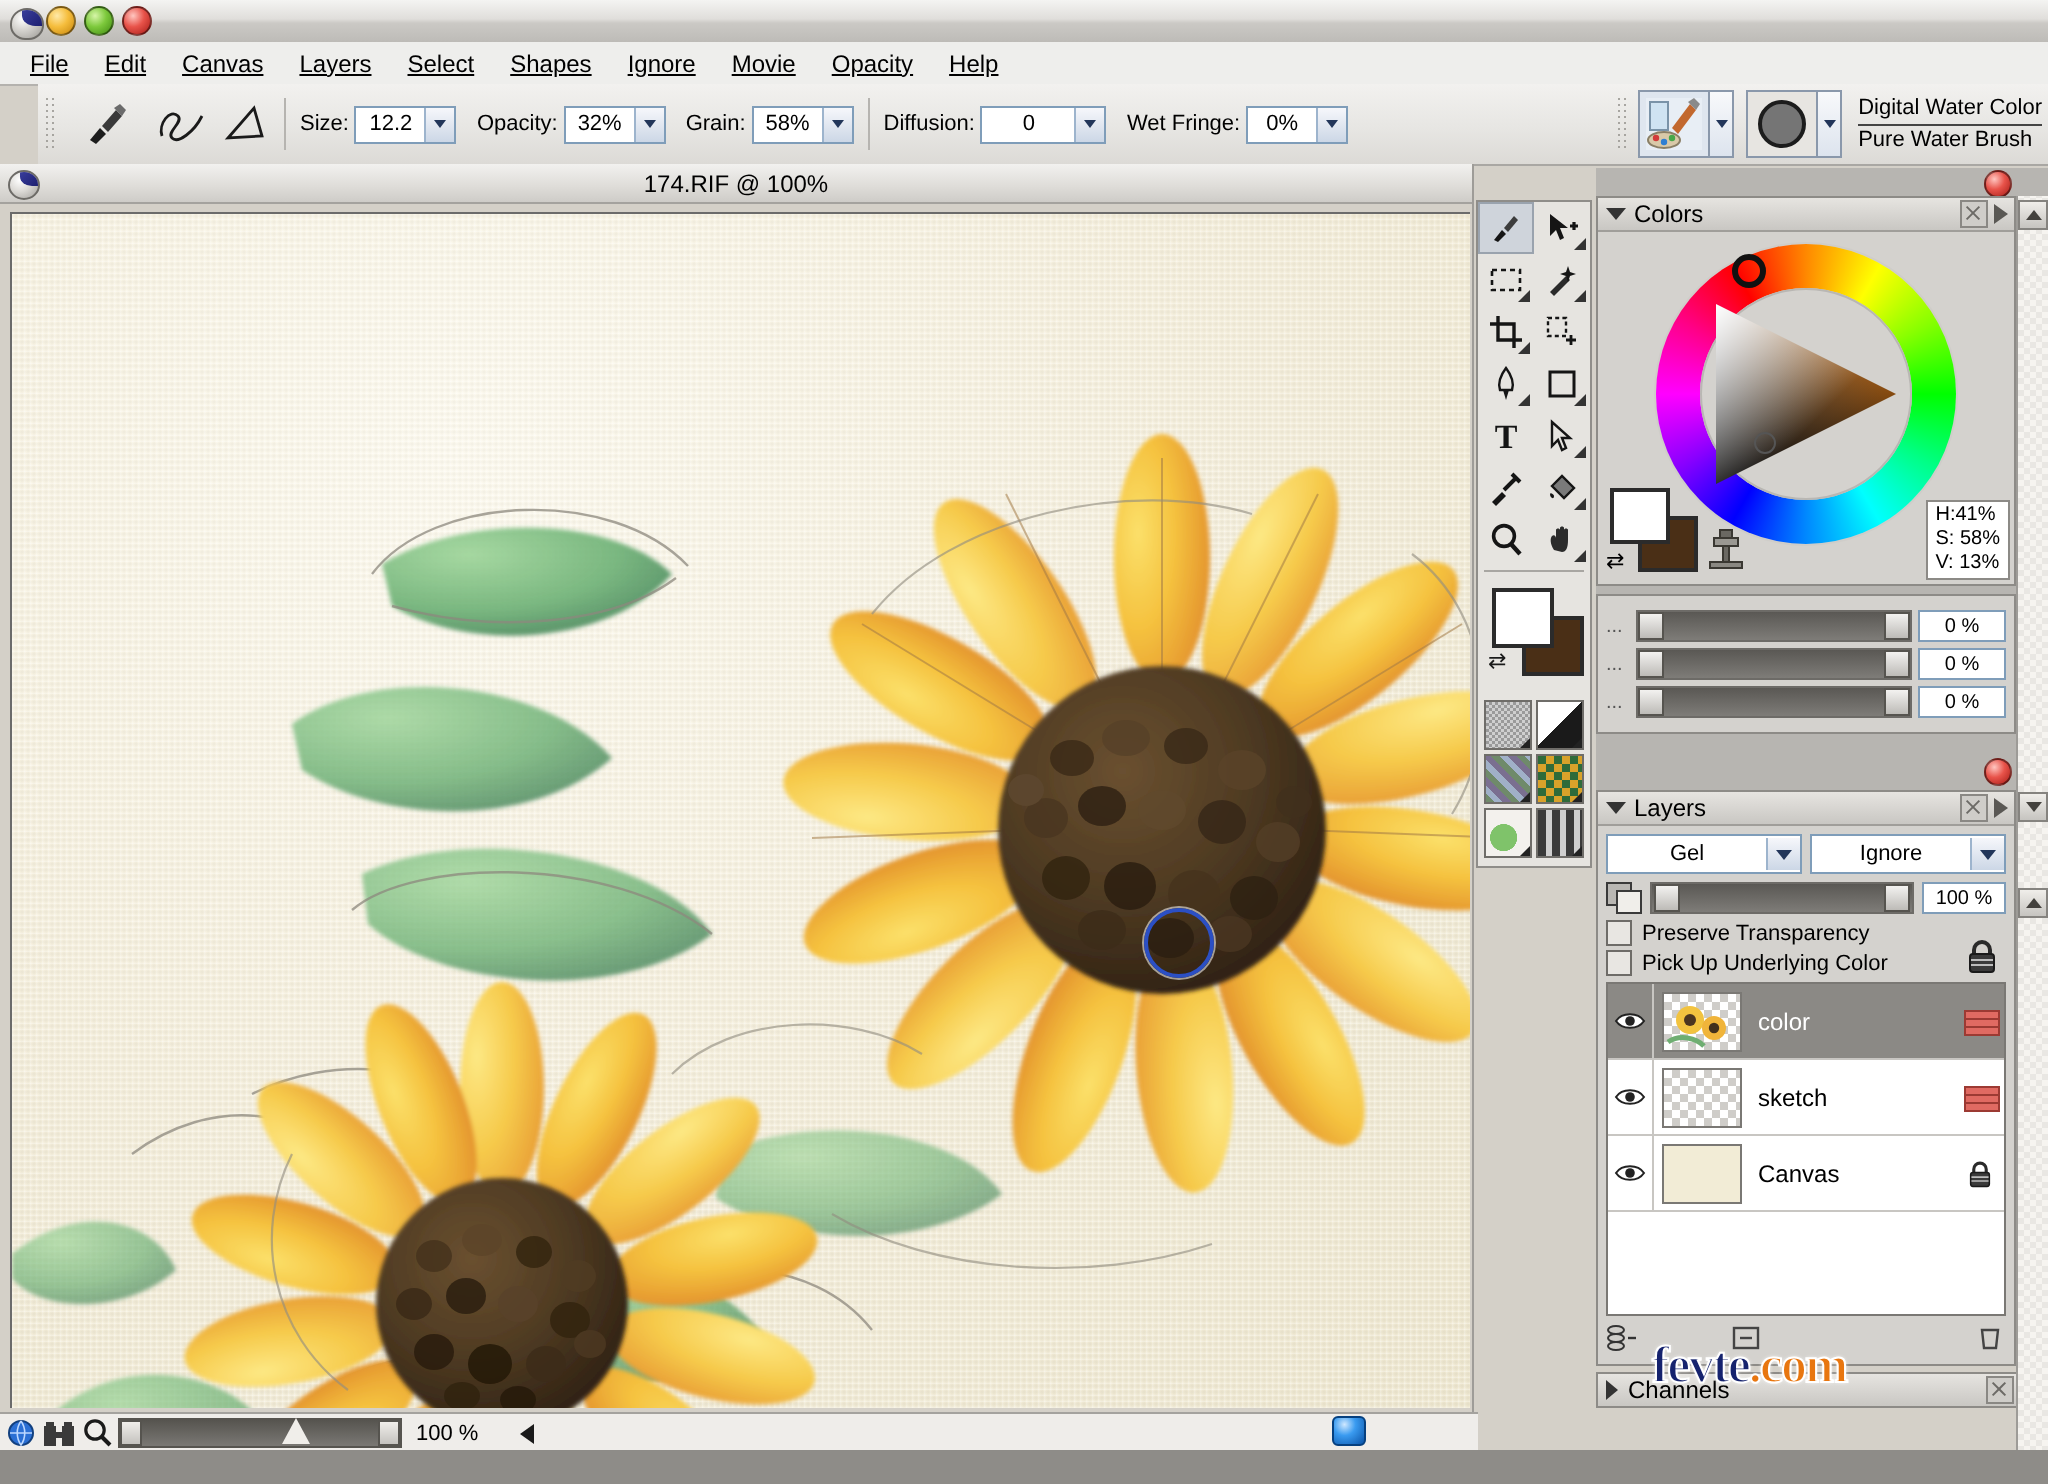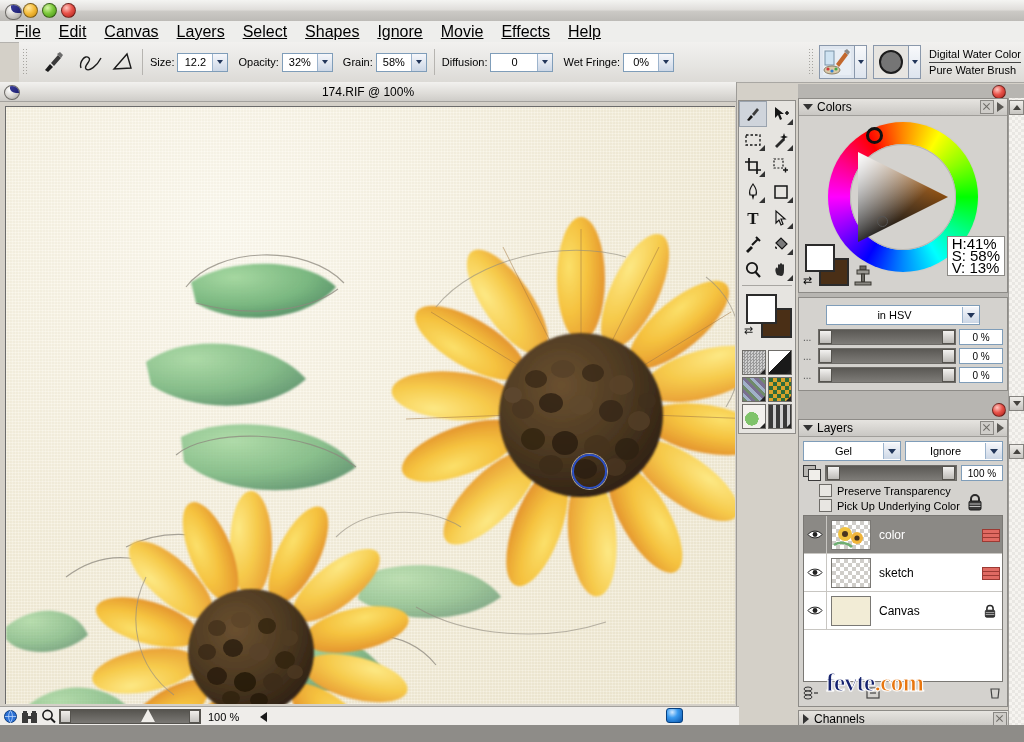--- a/index.html
+++ b/index.html
@@ -47,21 +47,21 @@
   .wb-max { background: radial-gradient(circle at 35% 30%, #d6f5a8 0%, #7dc93c 45%, #3f8a10 100%); }
   .wb-close { background: radial-gradient(circle at 35% 30%, #ffc6c0 0%, #e8534a 45%, #a61c16 100%); }
 
   
   .menubar {
     position: absolute; left: 0; top: 21px; width: 1024px; height: 21px;
     background: #eeeeec; border-bottom: 1px solid #b4b2ae;
     display: flex; align-items: center; padding-left: 6px;
   }
   .menu-item {
-    padding: 2px 9px; font-size: 16px; color: #000; cursor: default;
+    padding: 2px 9px; font-size: 12px; color: #000; cursor: default;
     font-family: "Liberation Sans", sans-serif;
   }
   .menu-item u { text-decoration: underline; }
 
   
   .propbar {
     position: absolute; left: 4px; top: 42px; width: 1024px; height: 40px;
     background: linear-gradient(to bottom,#f2f1ef 0%, #e7e6e3 55%, #dcdad6 100%);
     border-bottom: 1px solid #a9a7a3;
     display: flex; align-items: center; margin-left: 15px;
@@ -263,22 +263,22 @@
   }
   .wheel-hue-dot {
     position:absolute; left: 38px; top: 5px; width: 11px; height: 11px;
     border-radius: 50%; border: 3px solid #111; background: transparent;
   }
   .wheel-sv-dot {
     position:absolute; left: 49px; top: 94px; width: 9px; height: 9px;
     border-radius:50%; border:1.5px solid #555; background: transparent;
   }
   .hsv-box {
-    position:absolute; right: 2px; bottom: 16px; background:#fff; border:1px solid #8c8a86;
-    padding: 1px 4px; line-height: 12px; font-size: 15px; color:#000;
+    position:absolute; right: 2px; bottom: 2px; background:#fff; border:1px solid #8c8a86;
+    padding: 1px 4px; line-height: 12px; font-size: 10px; color:#000;
   }
   .colors-chips { position: absolute; left: 4px; bottom: 2px; width: 60px; height: 48px; }
   .cc-main, .cc-alt { position:absolute; width:26px;height:24px;border:2px solid #2b2b2b; }
   .cc-main { left:2px; top:2px; background:#fff; z-index:2; }
   .cc-alt { left:16px; top:16px; background:#4a2f16; z-index:1; }
   .cc-swap { position:absolute; left:0; top:32px; font-size:11px; }
   .clone-stamp { position:absolute; left: 54px; bottom: 4px; }
 
   
   .cv-select {
@@ -331,21 +331,21 @@
   .ly-icon-stack i:nth-child(1){ left:0; top:0; background:#b9b7b3; }
   .ly-icon-stack i:nth-child(2){ left:5px; top:4px; background:#f0eeea; }
   .ly-opacslider {
     flex:1; height:14px; background: linear-gradient(to bottom,#5a5854,#7e7c78);
     border:1px solid #6d6b67; position:relative;
   }
   .ly-opacval {
     width:40px; height:14px; border:1px solid #7f9db9; background:#fff;
     font-size:10px; display:flex;align-items:center;justify-content:center;
   }
-  .ly-check { display:flex; align-items:center; gap:5px; margin: 2px 16px; position: relative;}
+  .ly-check { display:flex; align-items:center; gap:5px; margin: 2px 0; position: relative;}
   .ly-check .box { width:11px;height:11px;border:1px solid #6e6c68; background:#e8e6e2; }
   .ly-check .txt { font-size: 11px; color:#000; }
   .lock-icon { position:absolute; right:2px; top:-6px; }
 
   .layer-list {
     border:1px solid #7a7874; background:#fff; height: 165px; position: relative; overflow:hidden;
     margin-top: 3px;
   }
   .layer-row {
     display:flex; align-items:center; height: 37px; border-bottom:1px solid #c8c6c2;
@@ -469,21 +469,21 @@
 
   <div class="menubar">
     <div class="menu-item"><u>File</u></div>
     <div class="menu-item"><u>Edit</u></div>
     <div class="menu-item"><u>Canvas</u></div>
     <div class="menu-item"><u>Layers</u></div>
     <div class="menu-item"><u>Select</u></div>
     <div class="menu-item"><u>Shapes</u></div>
     <div class="menu-item"><u>Ignore</u></div>
     <div class="menu-item"><u>Movie</u></div>
-    <div class="menu-item"><u>Effects</u></div>
+    <div class="menu-item"><u>Opacity</u></div>
     <div class="menu-item"><u>Help</u></div>
   </div>
 
   <div class="propbar">
     <div class="grip"></div>
 
     <div class="brush-tip-icon">
       <svg width="26" height="24" viewBox="0 0 26 24">
         <path d="M6 20 L11 14 L14 17 L9 22 Z" fill="#1d1d1d"></path>
         <path d="M12 13 L19 5 L22 8 L15 16 Z" fill="#3a3a3a"></path>
@@ -897,24 +897,20 @@
         <div class="hsv-box">
           <div>H:41%</div>
           <div>S: 58%</div>
           <div>V: 13%</div>
         </div>
       </div>
     </div>
 
     <div class="pal-group" style="width:208px; margin-top:4px">
       <div class="pal-body">
-        <div class="cv-select">
-          <div class="lbl">in HSV</div>
-          <div class="arr"></div>
-        </div>
         <div class="cv-row">
           <div class="cv-dots">...</div>
           <div class="cv-slider">
             <div class="cv-knob-l"></div>
               <div class="cv-knob-r"></div>
           </div>
           <div class="cv-val">0 %</div>
         </div>
         <div class="cv-row">
           <div class="cv-dots">...</div>

